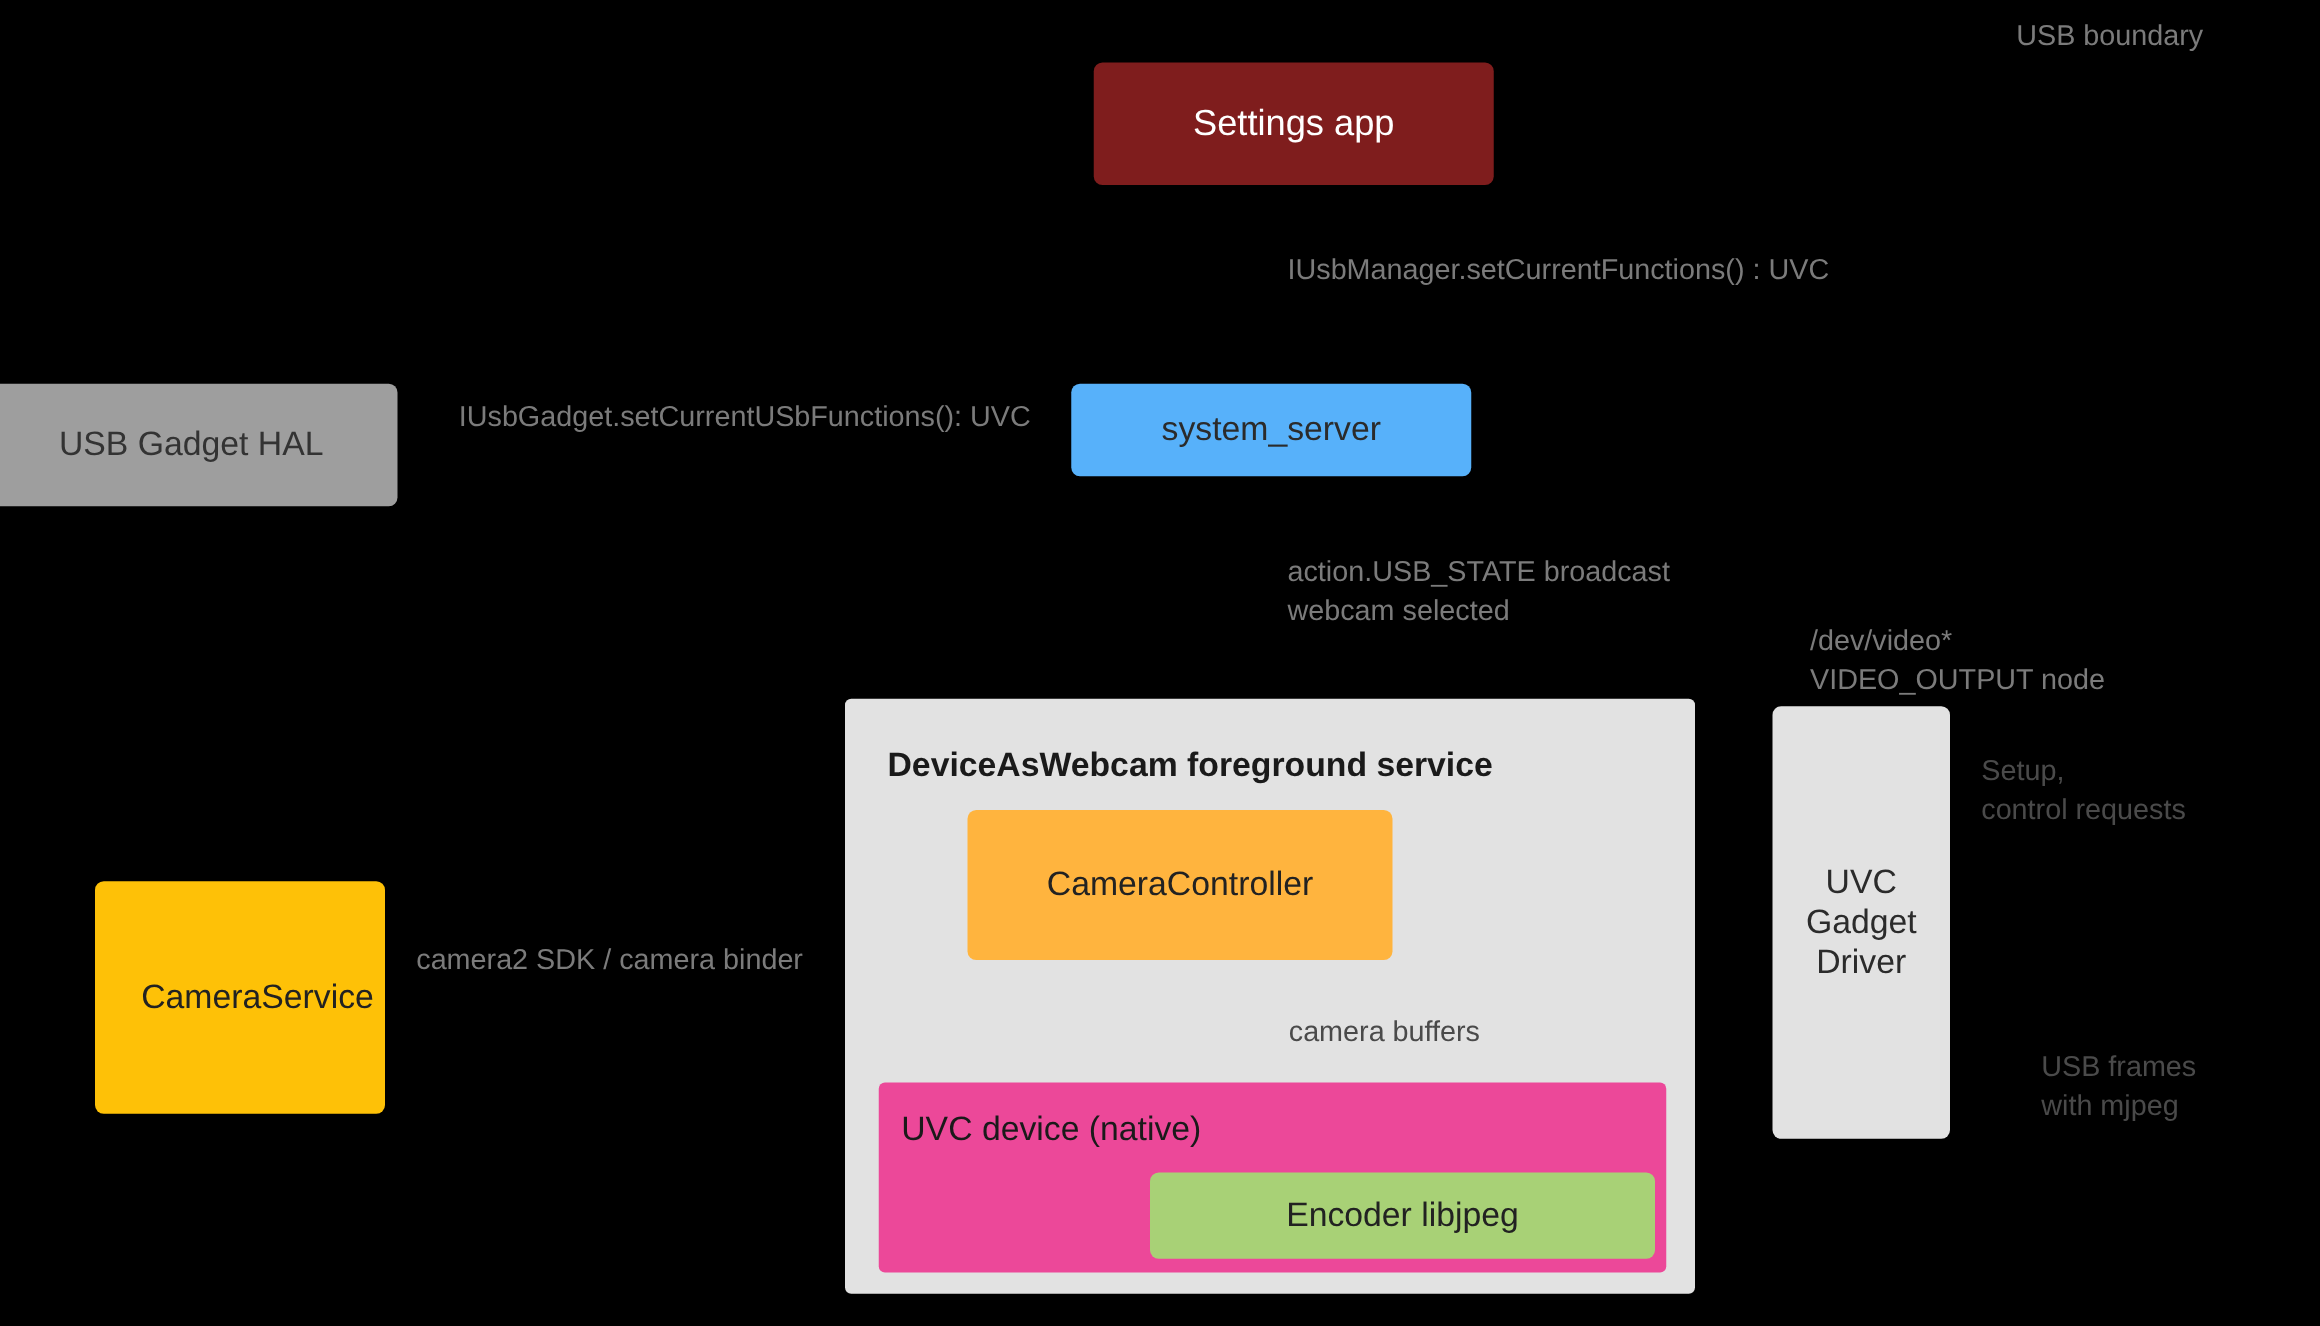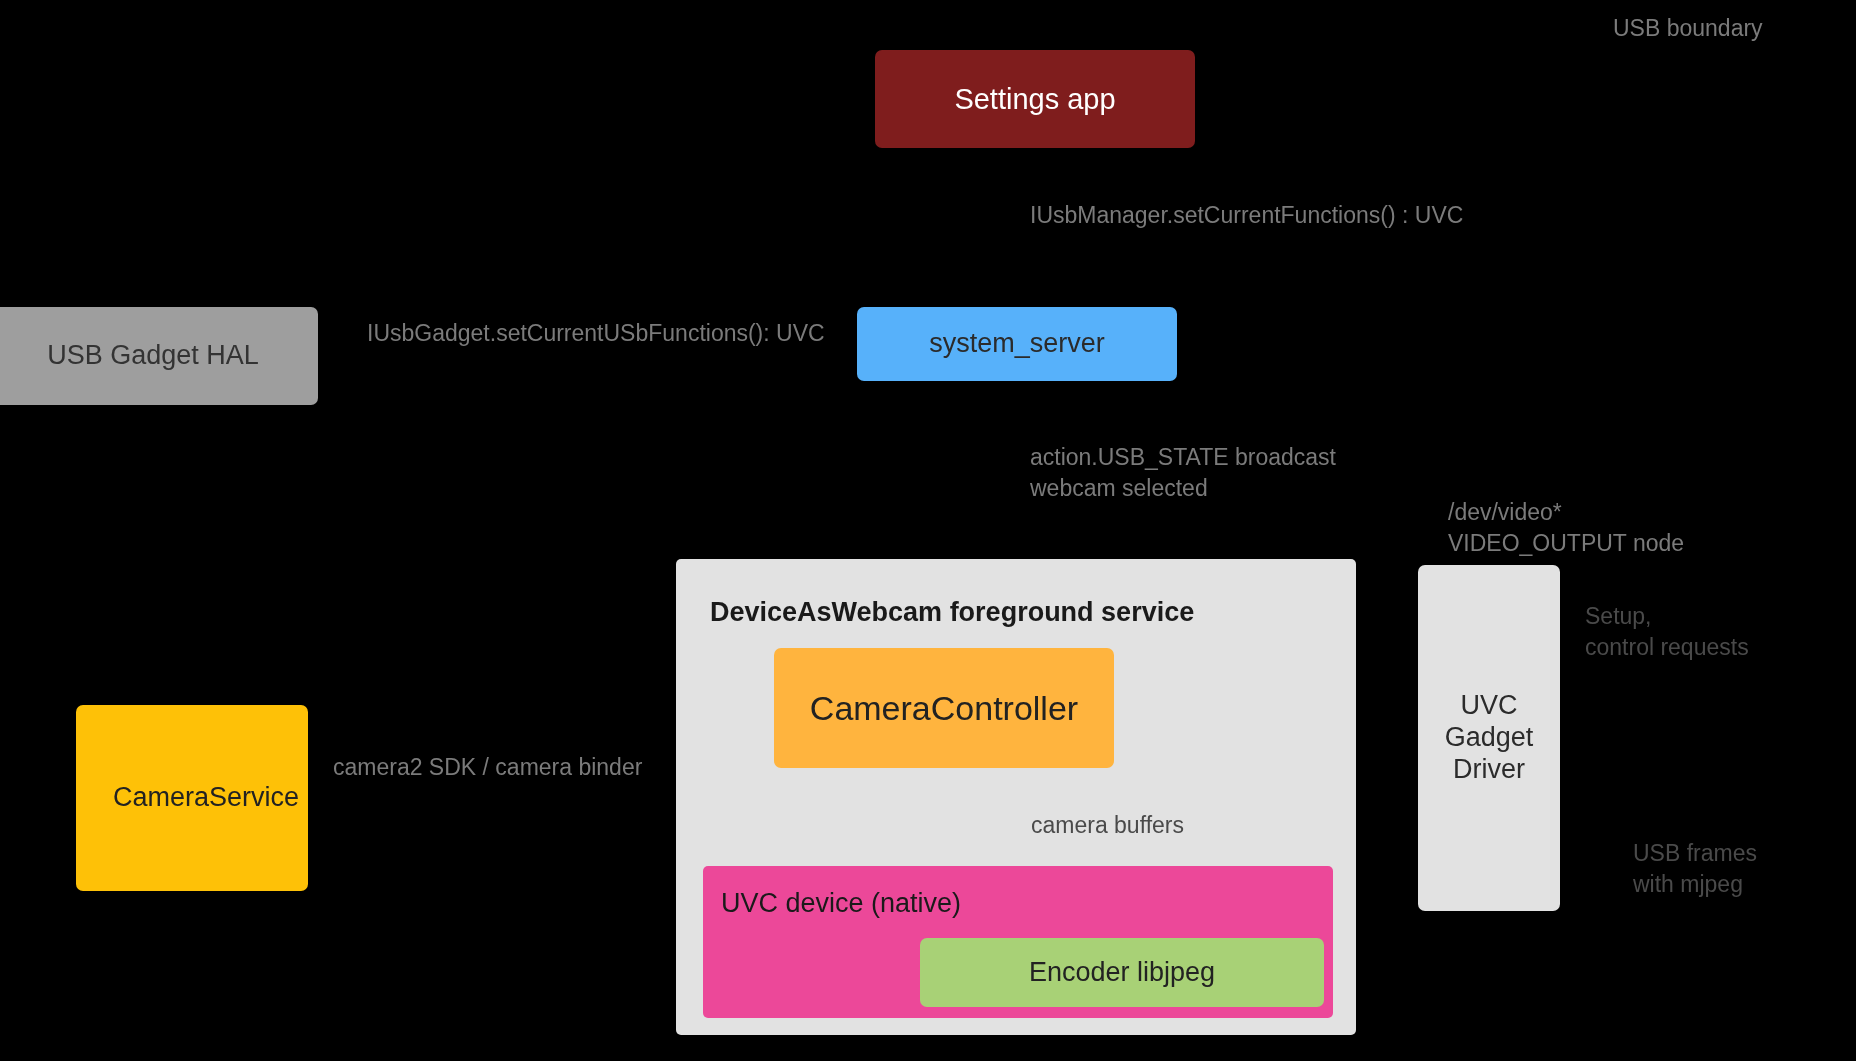--- a/index.html
+++ b/index.html
@@ -65,21 +65,21 @@
     position: absolute;
     left: 34px; top: 38px;
     font-size: 27px;
     font-weight: bold;
     color: #1a1a1a;
     white-space: nowrap;
   }
   .n-controller {
     left: 774px; top: 648px; width: 340px; height: 120px;
     background: #ffb43e; color: #222222;
-    font-size: 34px;
+    font-size: 27px;
   }
   .n-uvcdevice {
     left: 703px; top: 866px; width: 630px; height: 152px;
     background: #ec4899;
     border-radius: 5px;
     display: block;
   }
   .uvcdevice-title {
     position: absolute;
     left: 18px; top: 22px;

